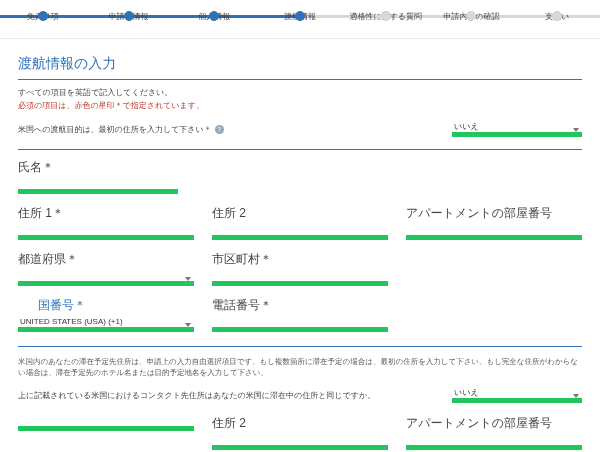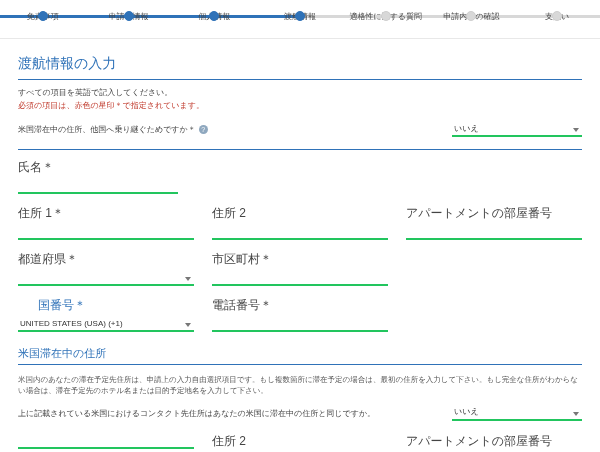--- a/index.html
+++ b/index.html
@@ -137,21 +137,21 @@
     margin-bottom: 2px;
   }
   label.flabel.link {
     color: #2f72b8;
     padding-left: 20px;
   }
   .underline-input {
     width: 100%;
     box-sizing: border-box;
     border: none;
-    border-bottom: 2px solid #22c55e;
+    border-bottom: 5px solid #22c55e;
     background: transparent;
     font-family: "Liberation Sans", sans-serif;
     font-size: 8px;
     color: #333333;
     padding: 2px 0 2px 2px;
     height: 16px;
     outline: none;
   }
   .select-wrap {
     position: relative;
@@ -244,21 +244,21 @@
 <div class="page">
 
   <h1 class="page-title">渡航情報の入力</h1>
   <div class="title-rule"></div>
 
   <div class="intro-line">すべての項目を英語で記入してください。</div>
   <div class="intro-req">必須の項目は、赤色の星印＊で指定されています。</div>
 
   <div class="qrow">
     <div class="qtext">
-      <span>米国滞在中の住所、他国へ乗り継ぐためですか＊</span><span class="help-icon">?</span>
+      <span>米国への渡航目的は、最初の住所を入力して下さい＊</span><span class="help-icon">?</span>
     </div>
     <div class="qselect">
       <div class="select-wrap">
         <input class="underline-input" readonly="" value="いいえ" style="">
         <span class="caret"></span>
       </div>
     </div>
   </div>
 
   <div class="block">
@@ -313,21 +313,20 @@
       </div>
       <div class="field">
         <label class="flabel">電話番号＊</label>
         <input class="underline-input" value="" style="">
       </div>
       <div class="field spacer"></div>
     </div>
   </div>
 
   <div class="block">
-    <div class="section-title">米国滞在中の住所</div>
     <div class="section-rule"></div>
     <div class="section-note">米国内のあなたの滞在予定先住所は、申請上の入力自由選択項目です。もし複数箇所に滞在予定の場合は、最初の住所を入力して下さい。もし完全な住所がわからない場合は、滞在予定先のホテル名または目的予定地名を入力して下さい。</div>
 
     <div class="qrow">
       <div class="qtext">上に記載されている米国におけるコンタクト先住所はあなたの米国に滞在中の住所と同じですか。</div>
       <div class="qselect">
         <div class="select-wrap">
           <input class="underline-input" readonly="" value="いいえ" style="">
           <span class="caret"></span>
         </div>

